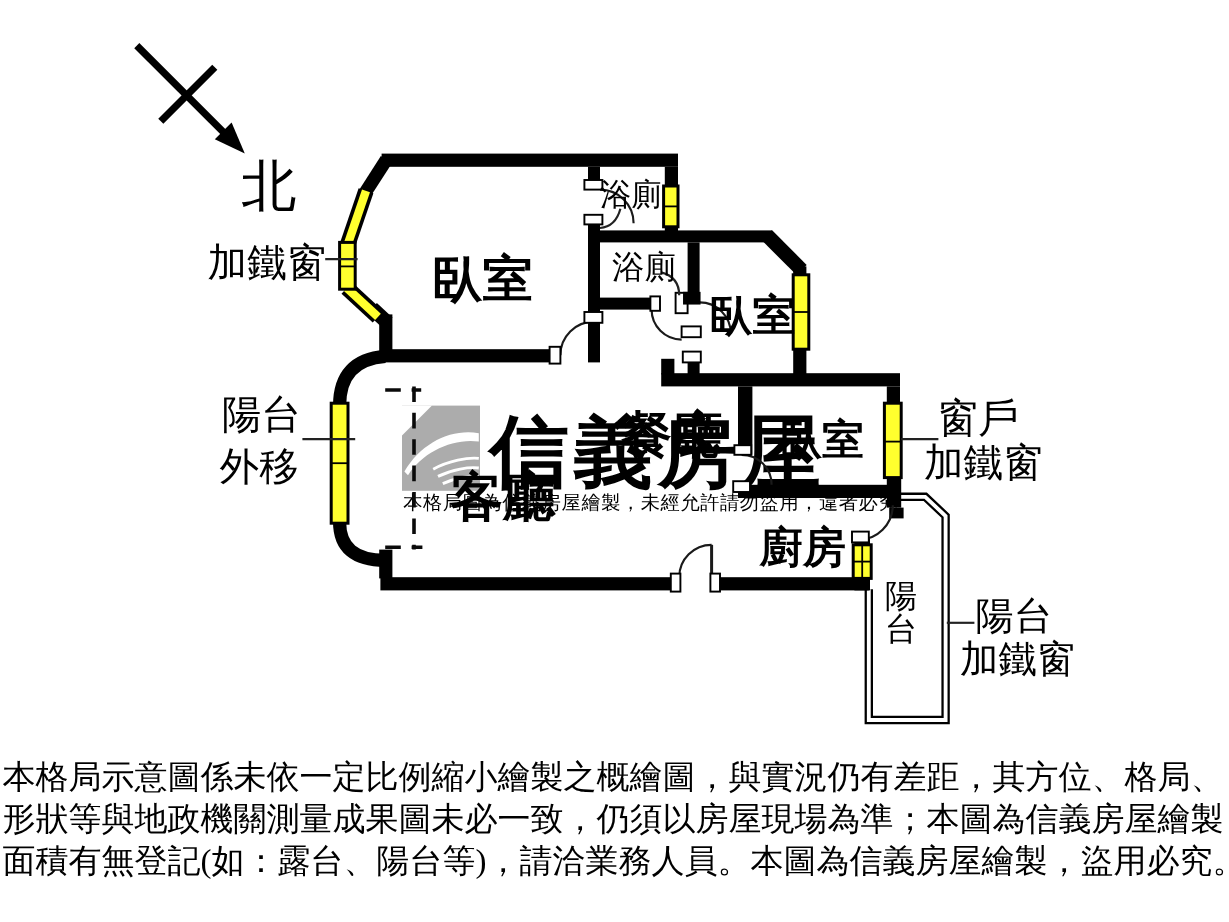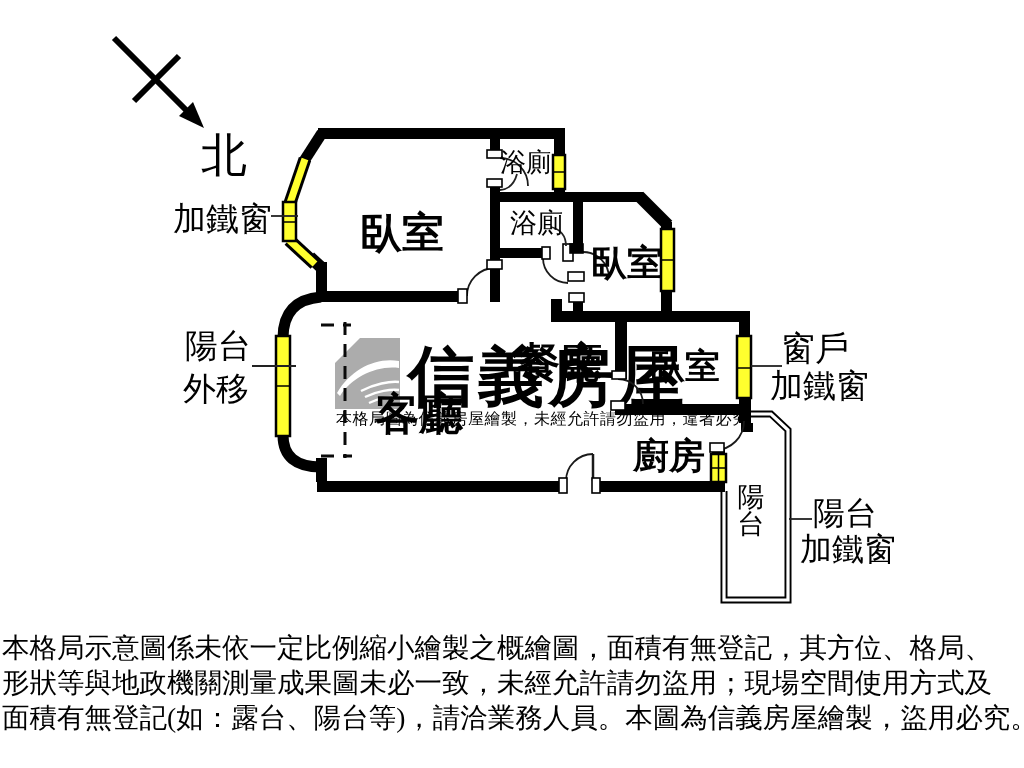--- a/index.html
+++ b/index.html
@@ -164,18 +164,18 @@
   <text x="751" y="533" font-size="27" text-anchor="middle">台</text>
   <text x="185" y="357" font-size="33">陽台</text>
   <text x="183" y="400" font-size="33">外移</text>
   <text x="781" y="360" font-size="34">窗戶</text>
   <text x="770" y="397" font-size="33">加鐵窗</text>
   <text x="813" y="524" font-size="32">陽台</text>
   <text x="800" y="560" font-size="32">加鐵窗</text>
 </svg>
 
   <div class="disclaimer">
-    <div>本格局示意圖係未依一定比例縮小繪製之概繪圖，面積有無登記，其方位、格局、</div>
-    <div>形狀等與地政機關測量成果圖未必一致，未經允許請勿盜用；現場空間使用方式及</div>
+    <div>本格局示意圖係未依一定比例縮小繪製之概繪圖，與實況仍有差距，其方位、格局、</div>
+    <div>形狀等與地政機關測量成果圖未必一致，仍須以房屋現場為準；本圖為信義房屋繪製</div>
     <div>面積有無登記(如：露台、陽台等)，請洽業務人員。本圖為信義房屋繪製，盜用必究。</div>
   </div>
 
 </div>
 
 </body></html>

